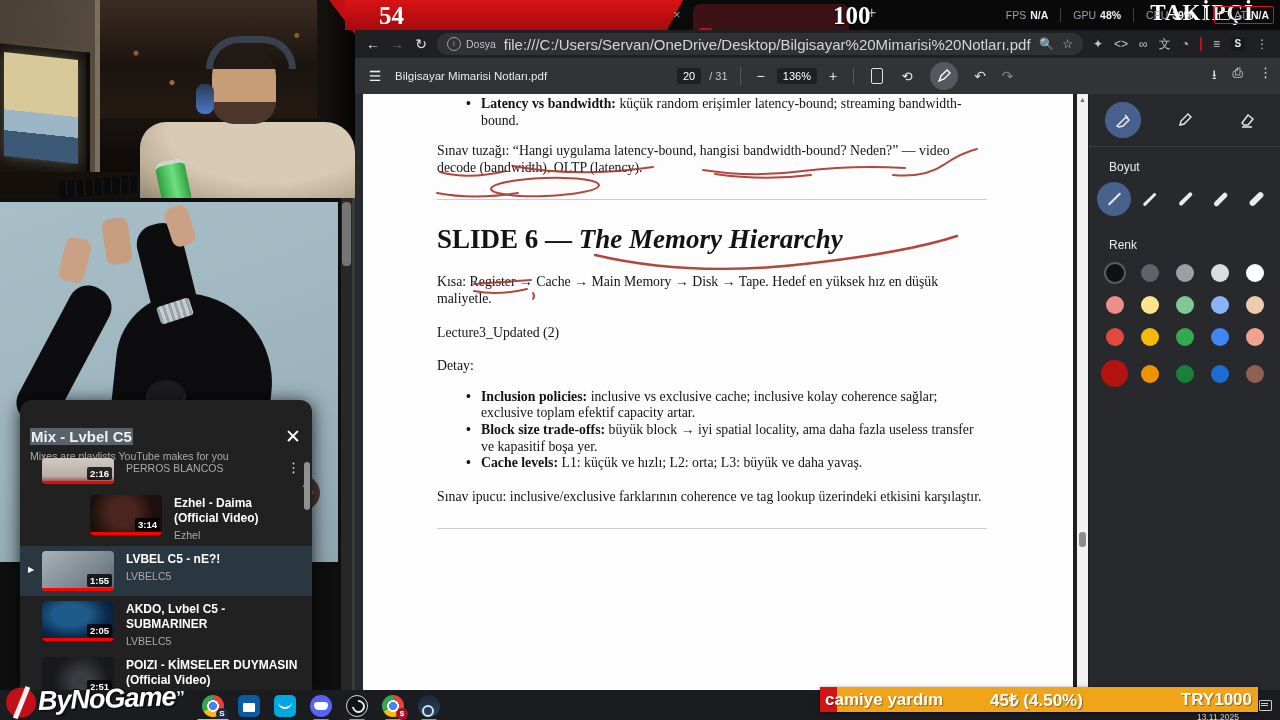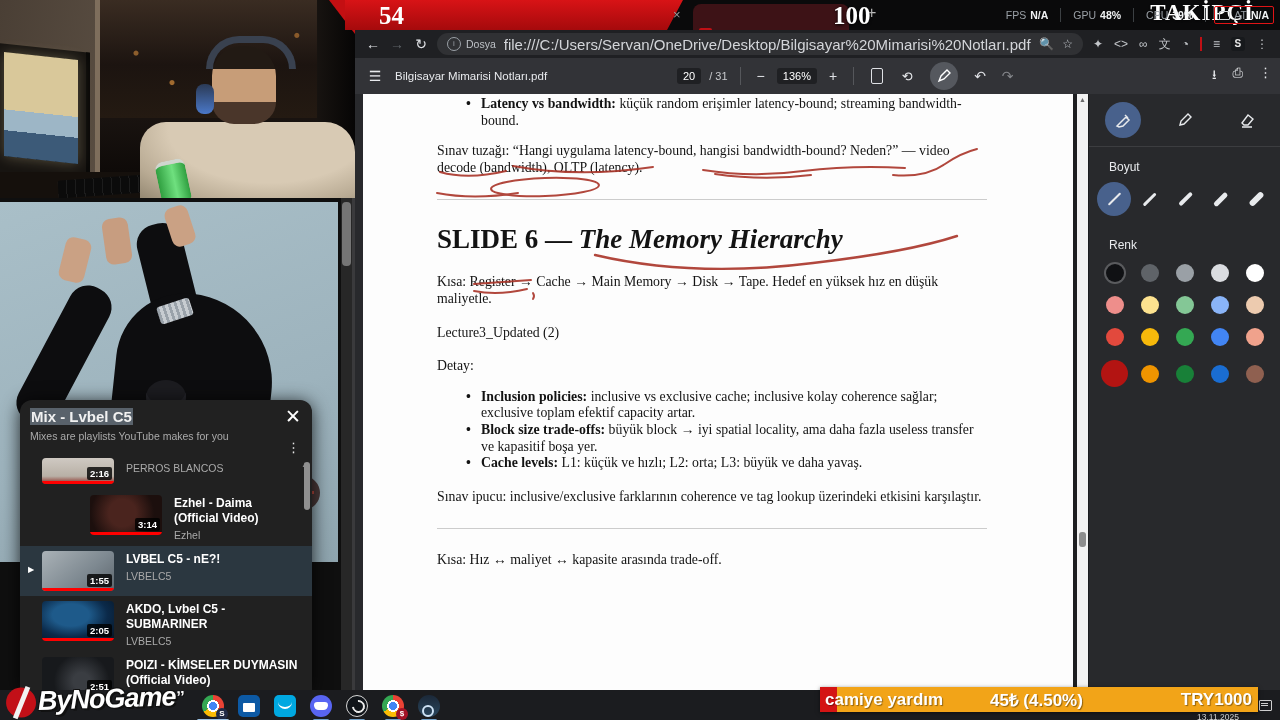--- a/index.html
+++ b/index.html
@@ -48,21 +48,21 @@
   .vid-face{left:146px;top:178px;width:40px;height:34px;background:#1c1c20;border-radius:50%;box-shadow:inset 0 -8px 0 #26262c;}
   .vid-badge{right:18px;bottom:52px;width:34px;height:34px;border-radius:50%;background:#3c2523;opacity:.85;}
   .vid-badge:after{content:"";position:absolute;left:6px;top:15px;width:22px;height:3px;background:#c0392b;}
   .vid-badge:before{content:"";position:absolute;left:15px;top:6px;width:3px;height:22px;background:#c0392b;}
   .yt-scroll{left:341px;top:0;width:11px;height:492px;background:#272727;}
   .yt-scroll .sthumb{position:absolute;left:1px;top:4px;width:9px;height:64px;background:#757575;border-radius:4px;}
   .win-edge{left:352px;top:198px;width:3px;height:492px;background:#3a3a3c;}
 
   
   .popup{left:20px;top:202px;width:292px;height:290px;background:#212121;border-radius:12px 12px 0 0;box-shadow:0 2px 18px #000c;overflow:hidden;}
-  .popup-head{position:relative;height:56px;}
+  .popup-head{position:relative;height:56px;margin-top:20px;}
   .popup-title{position:absolute;left:10px;top:8px;font-size:15px;font-weight:700;color:#f1f1f1;}
   .popup-title em{font-style:normal;background:#59626b;padding:0 1px;}
   .popup-sub{position:absolute;left:10px;top:30px;font-size:10.5px;color:#aaaaaa;}
   .popup-x{position:absolute;right:8px;top:6px;width:22px;height:22px;color:#fff;font-size:19px;line-height:22px;text-align:center;cursor:pointer;}
   .popup-kebab{position:absolute;right:12px;top:40px;color:#e8e8e8;font-size:13px;letter-spacing:0;}
   .popup-uparrow{position:absolute;right:3px;top:60px;color:#8a8a8a;font-size:8px;}
   .pllist{position:absolute;left:0;top:58px;width:292px;height:232px;}
   .plrow{position:relative;display:flex;align-items:flex-start;padding:5px 8px 5px 0;min-height:44px;box-sizing:border-box;}
   .plrow.playing{background:#2b3740;}
   .plind{width:22px;flex:none;text-align:center;color:#fff;font-size:8px;padding-top:14px;}
@@ -417,21 +417,20 @@
           <div class="pb-item">
             <span class="dot">•</span>
             <span><b>Block size trade-offs:</b><span> büyük block → iyi spatial locality, ama daha fazla useless transfer ve kapasitif boşa yer.</span></span>
           </div>
           <div class="pb-item mb17">
             <span class="dot">•</span>
             <span><b>Cache levels:</b><span> L1: küçük ve hızlı; L2: orta; L3: büyük ve daha yavaş.</span></span>
           </div>
           <div class="pp mb0"><span><span>Sınav ipucu: inclusive/exclusive farklarının coherence ve tag lookup üzerindeki etkisini karşılaştır.</span></span></div>
           <hr class="prule">
-          <div class="pp mb0"><span><span>Kısa: Hız ↔ maliyet ↔ kapasite arasında trade-off.</span></span></div>
         </div>
       <svg class="ink" width="710" height="596" viewBox="0 0 710 596">
         <g fill="none" stroke="#a93327" stroke-width="2" stroke-linecap="round" opacity="0.9">
           <path d="M77,78 Q105,86 143,77"></path>
           <path d="M150,72 Q215,84 290,73"></path>
           <path d="M340,76 Q390,84 440,77 Q490,71 542,74"></path>
           <path d="M352,80 Q400,87 448,81"></path>
           <path d="M530,81 Q562,84 582,70 Q598,59 614,55"></path>
           <path d="M74,99 Q110,106 155,99"></path>
           <ellipse cx="182" cy="93" rx="54" ry="9" transform="rotate(-2 182 93)"></ellipse>

